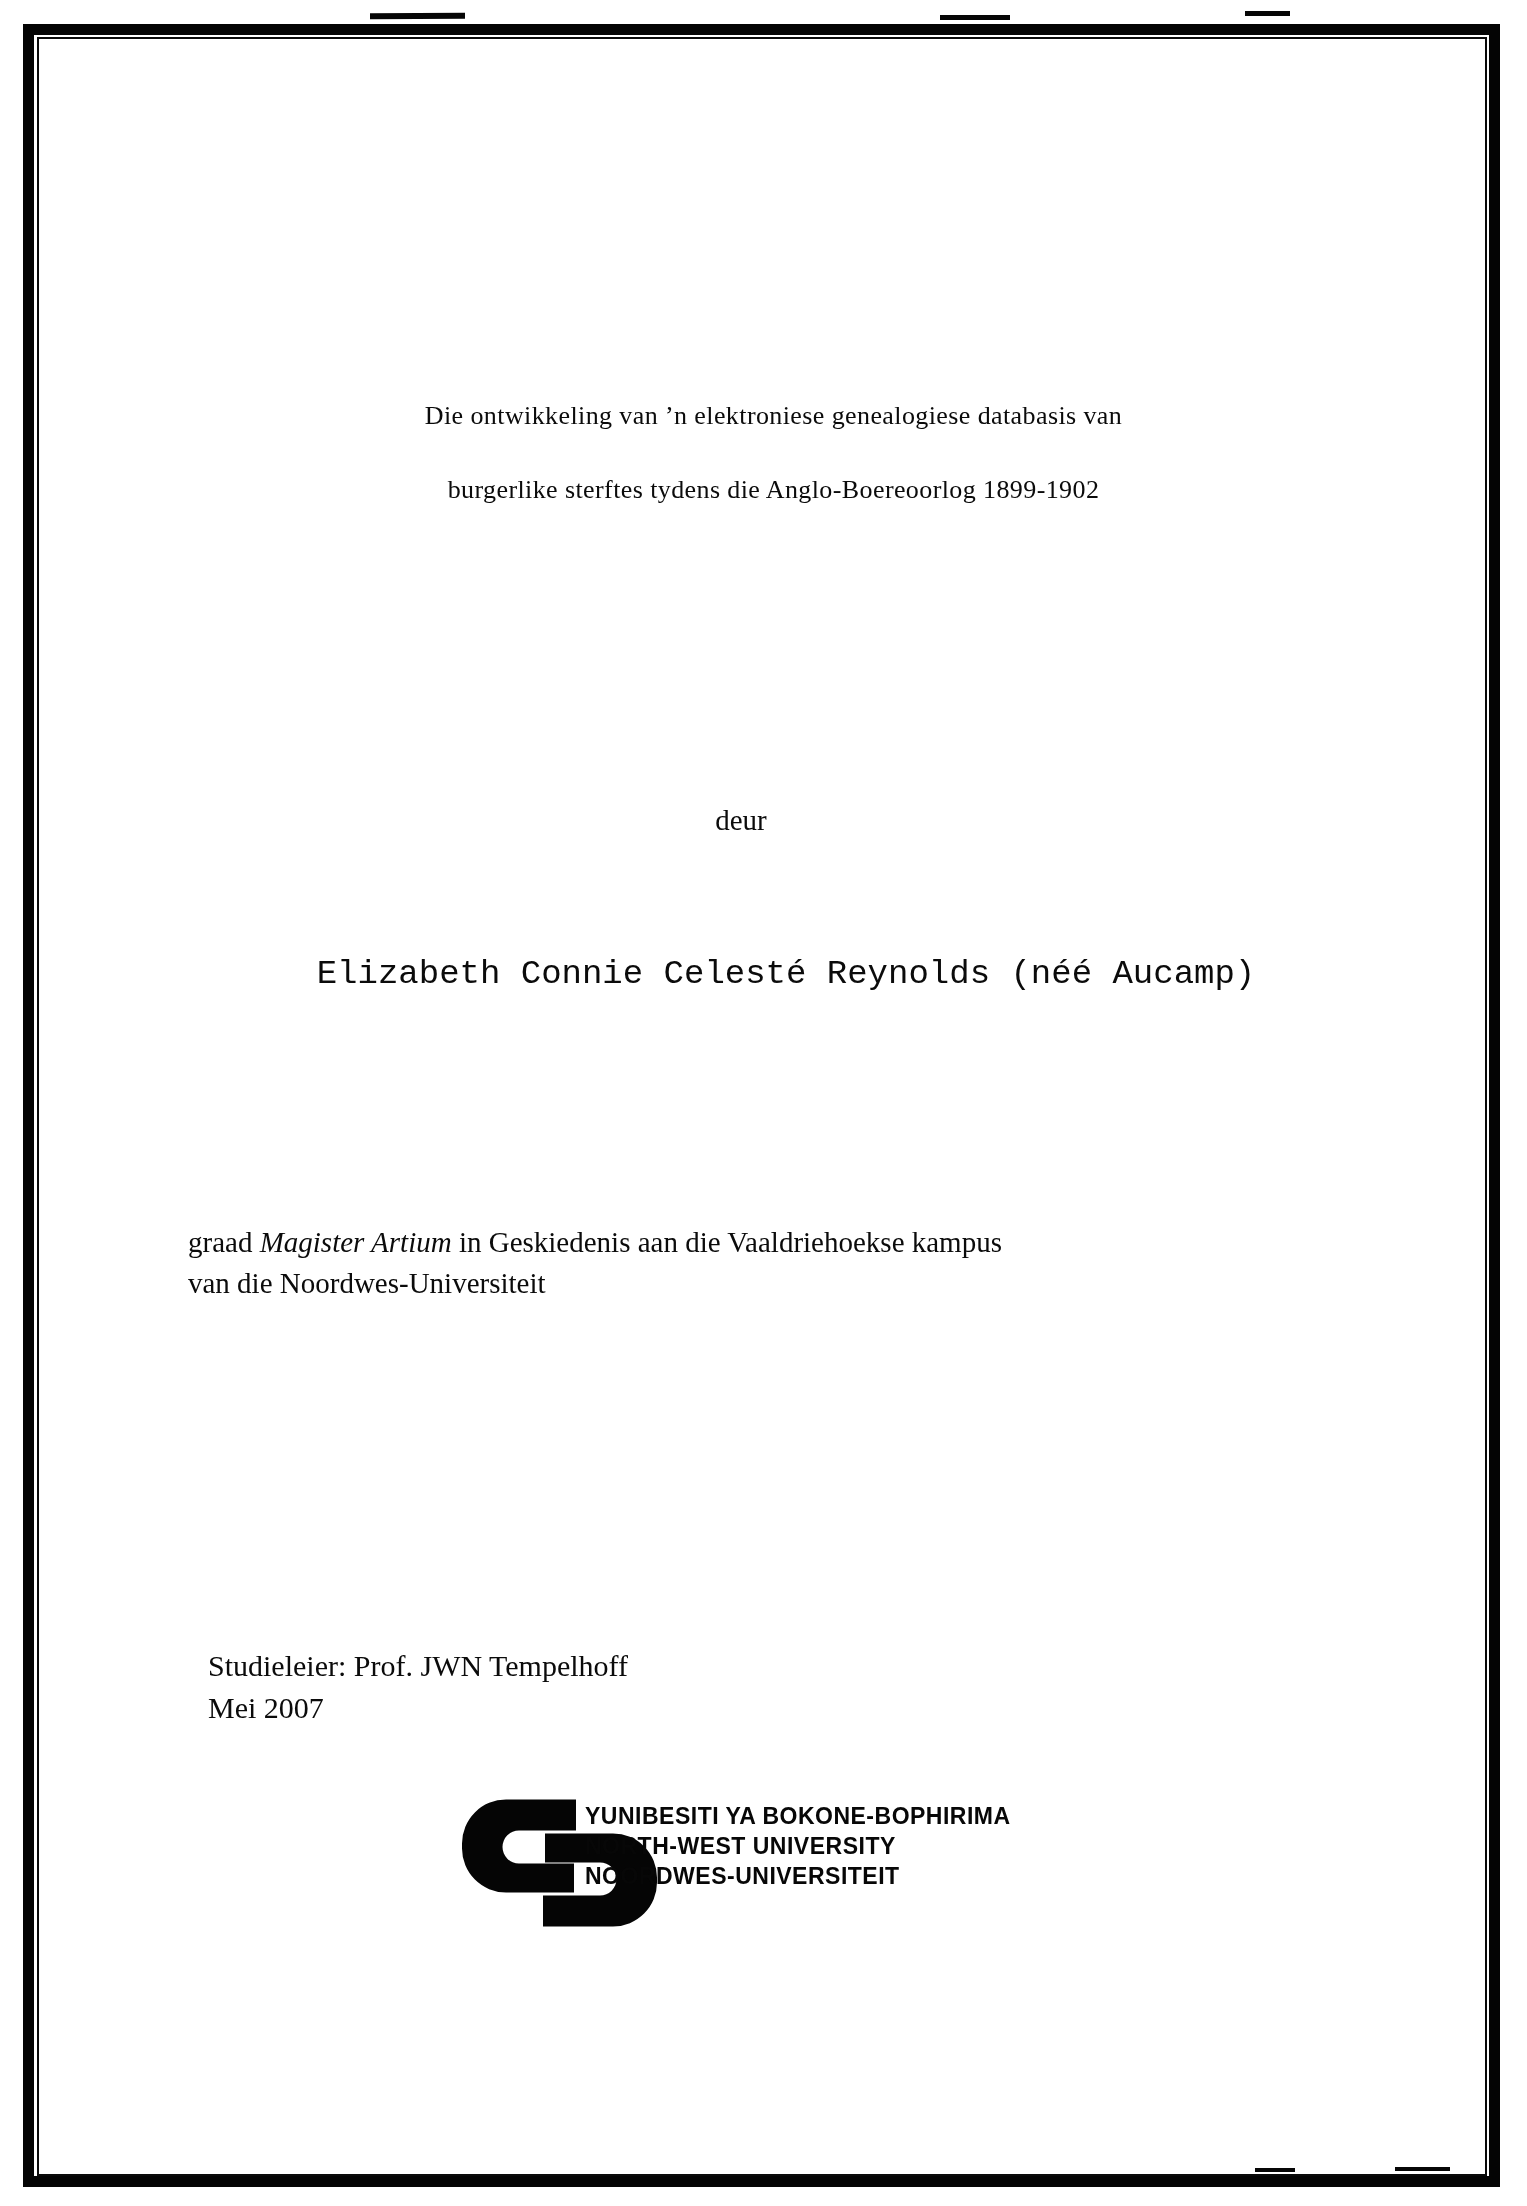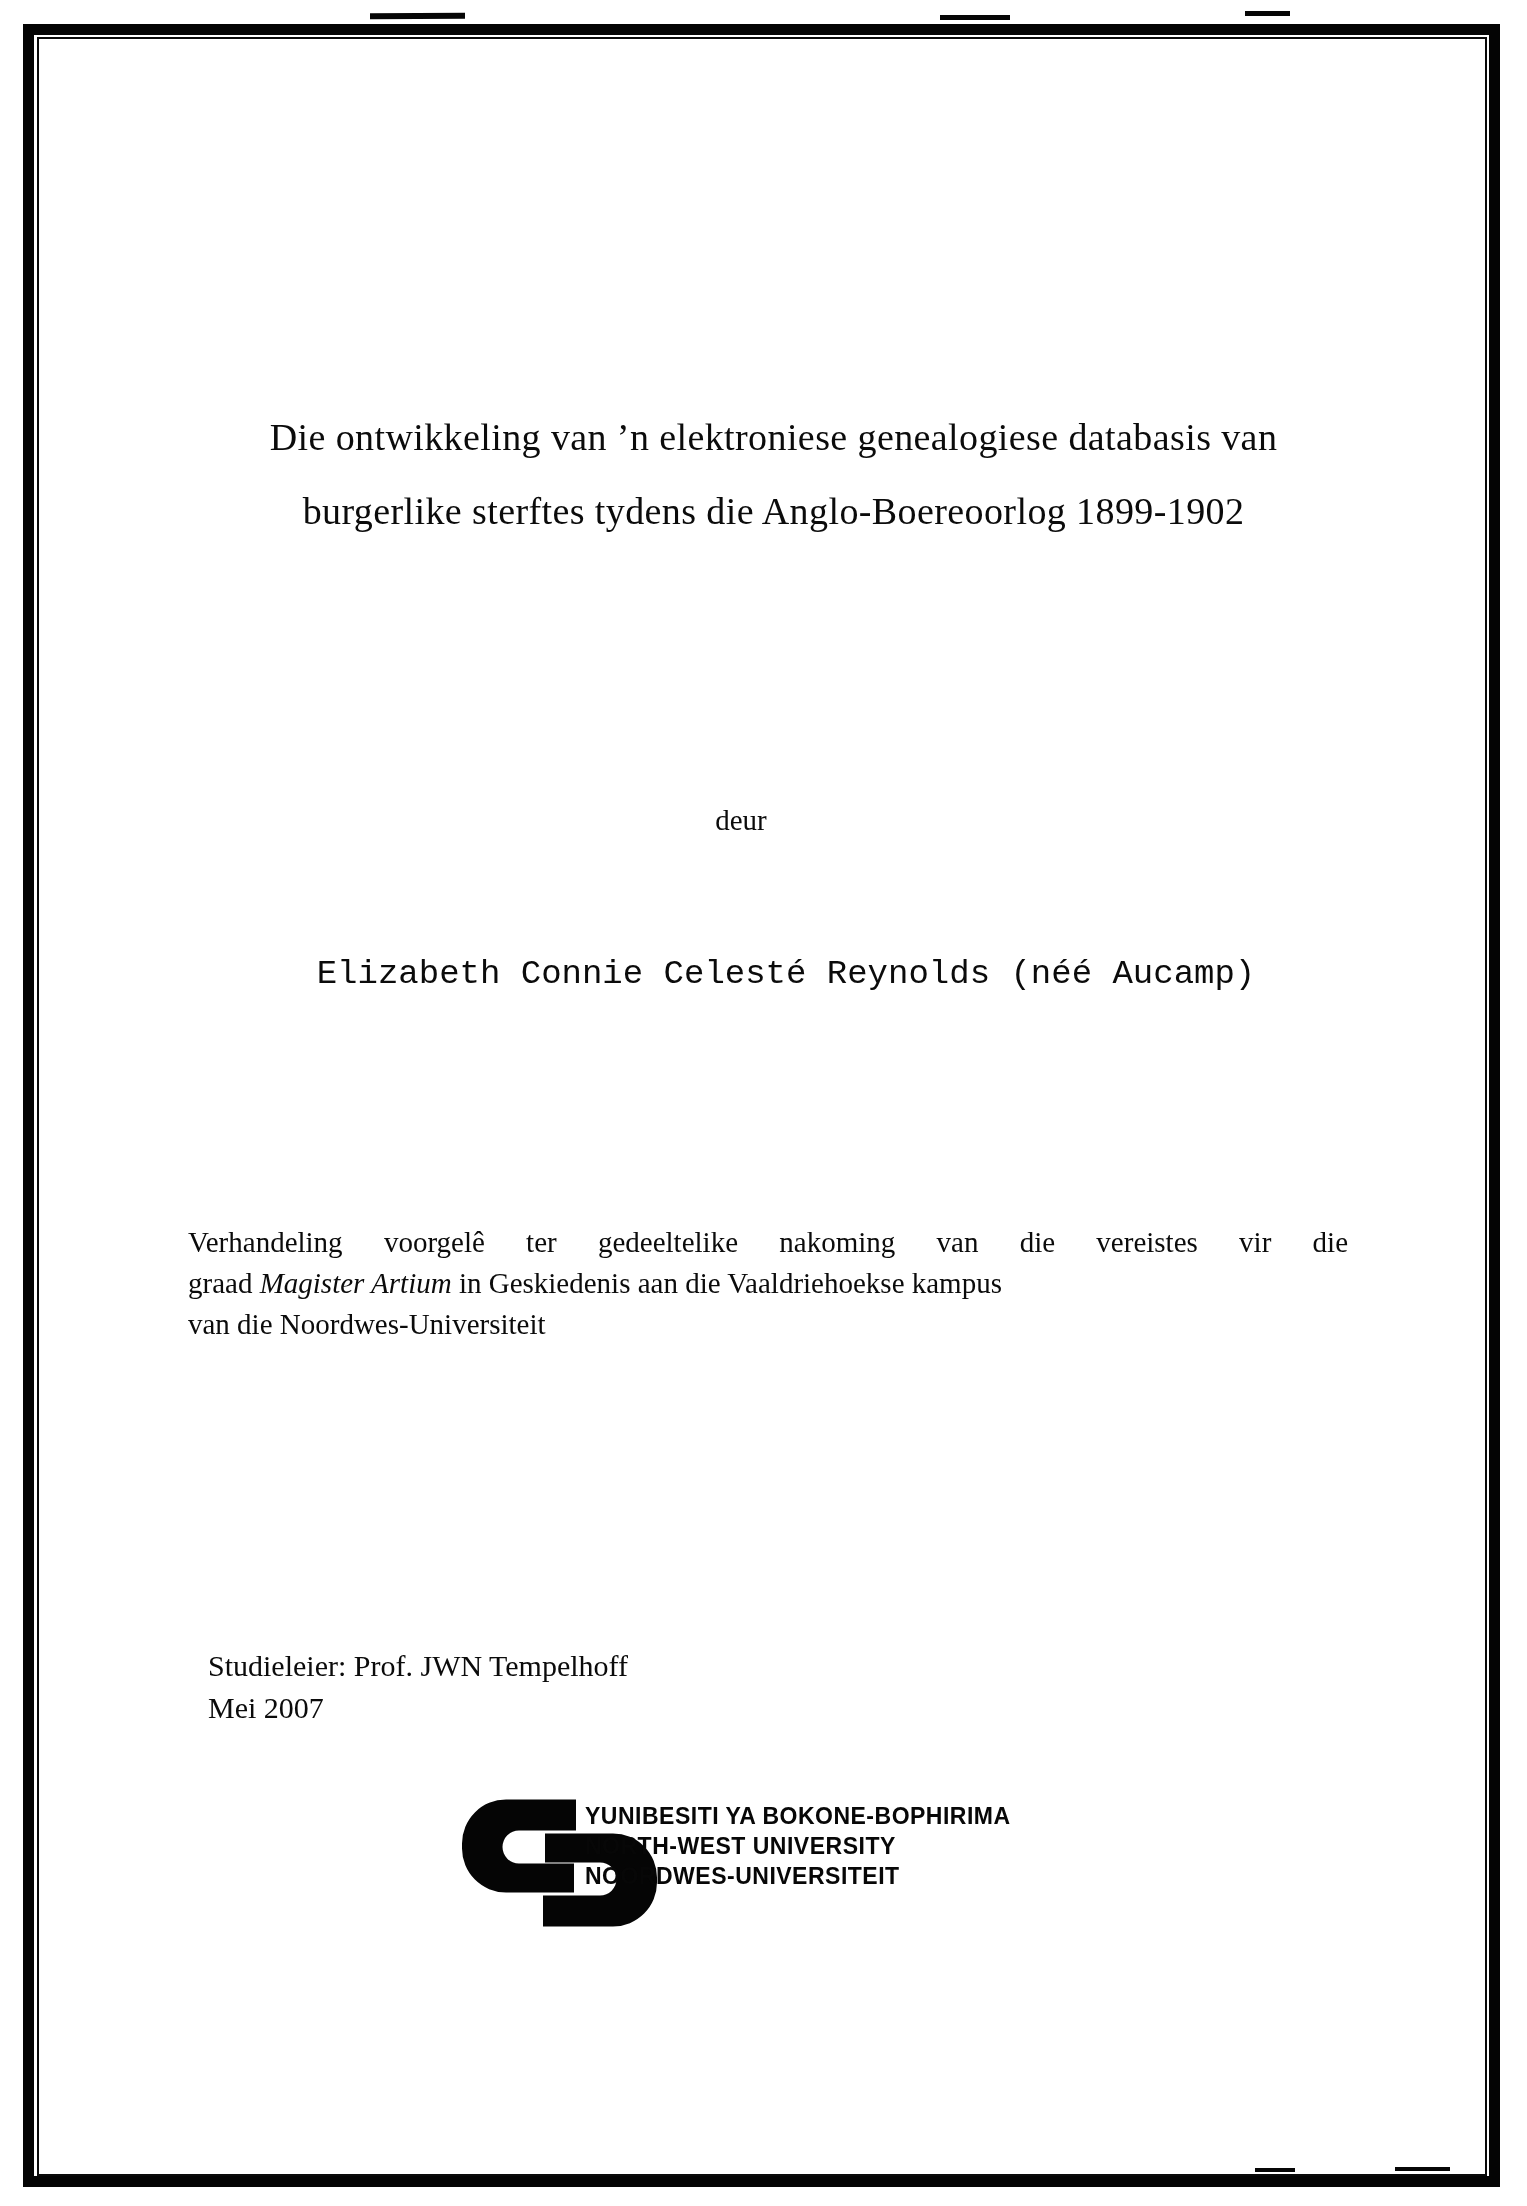--- a/index.html
+++ b/index.html
@@ -14,22 +14,22 @@
   .frame-outer{
     position:absolute;left:23px;top:24px;width:1477px;height:2163px;
     border:11px solid #040404;box-sizing:border-box;
   }
   .frame-inner{
     position:absolute;left:37px;top:37px;width:1450px;height:2139px;
     border:2px solid #0a0a0a;box-sizing:border-box;
   }
   .artifact{position:absolute;background:#060606;}
   .title-block{
-    position:absolute;left:30px;right:10px;top:400px;
-    text-align:center;font-size:38px;line-height:74px;
+    position:absolute;left:30px;right:10px;top:379px;
+    text-align:center;font-size:26px;line-height:74px;
     letter-spacing:0.4px;
   }
   .byline{
     position:absolute;left:0;right:45px;top:800px;
     text-align:center;font-size:29px;line-height:40px;
   }
   .author{
     position:absolute;left:45px;right:0;top:950px;
     text-align:center;font-size:34px;line-height:48px;font-family:Liberation Mono, monospace;
   }
@@ -70,21 +70,20 @@
   <div class="title-block">
     <div>Die ontwikkeling van ’n elektroniese genealogiese databasis van</div>
     <div>burgerlike sterftes tydens die Anglo-Boereoorlog 1899-1902</div>
   </div>
 
   <div class="byline">deur</div>
 
   <div class="author">Elizabeth Connie Celesté Reynolds (néé Aucamp)</div>
 
   <div class="statement">
-    <div class="justified">Verhandeling voorgelê ter gedeeltelike nakoming van die vereistes vir die</div>
     <div><span>graad </span><span class="italic">Magister Artium</span><span> in Geskiedenis aan die Vaaldriehoekse kampus</span></div>
     <div>van die Noordwes-Universiteit</div>
   </div>
 
   <div class="supervisor-block">
     <div>Studieleier: Prof. JWN Tempelhoff</div>
     <div>Mei 2007</div>
   </div>
 
   <svg class="logo-mark" viewBox="0 0 195 127" aria-hidden="true">

